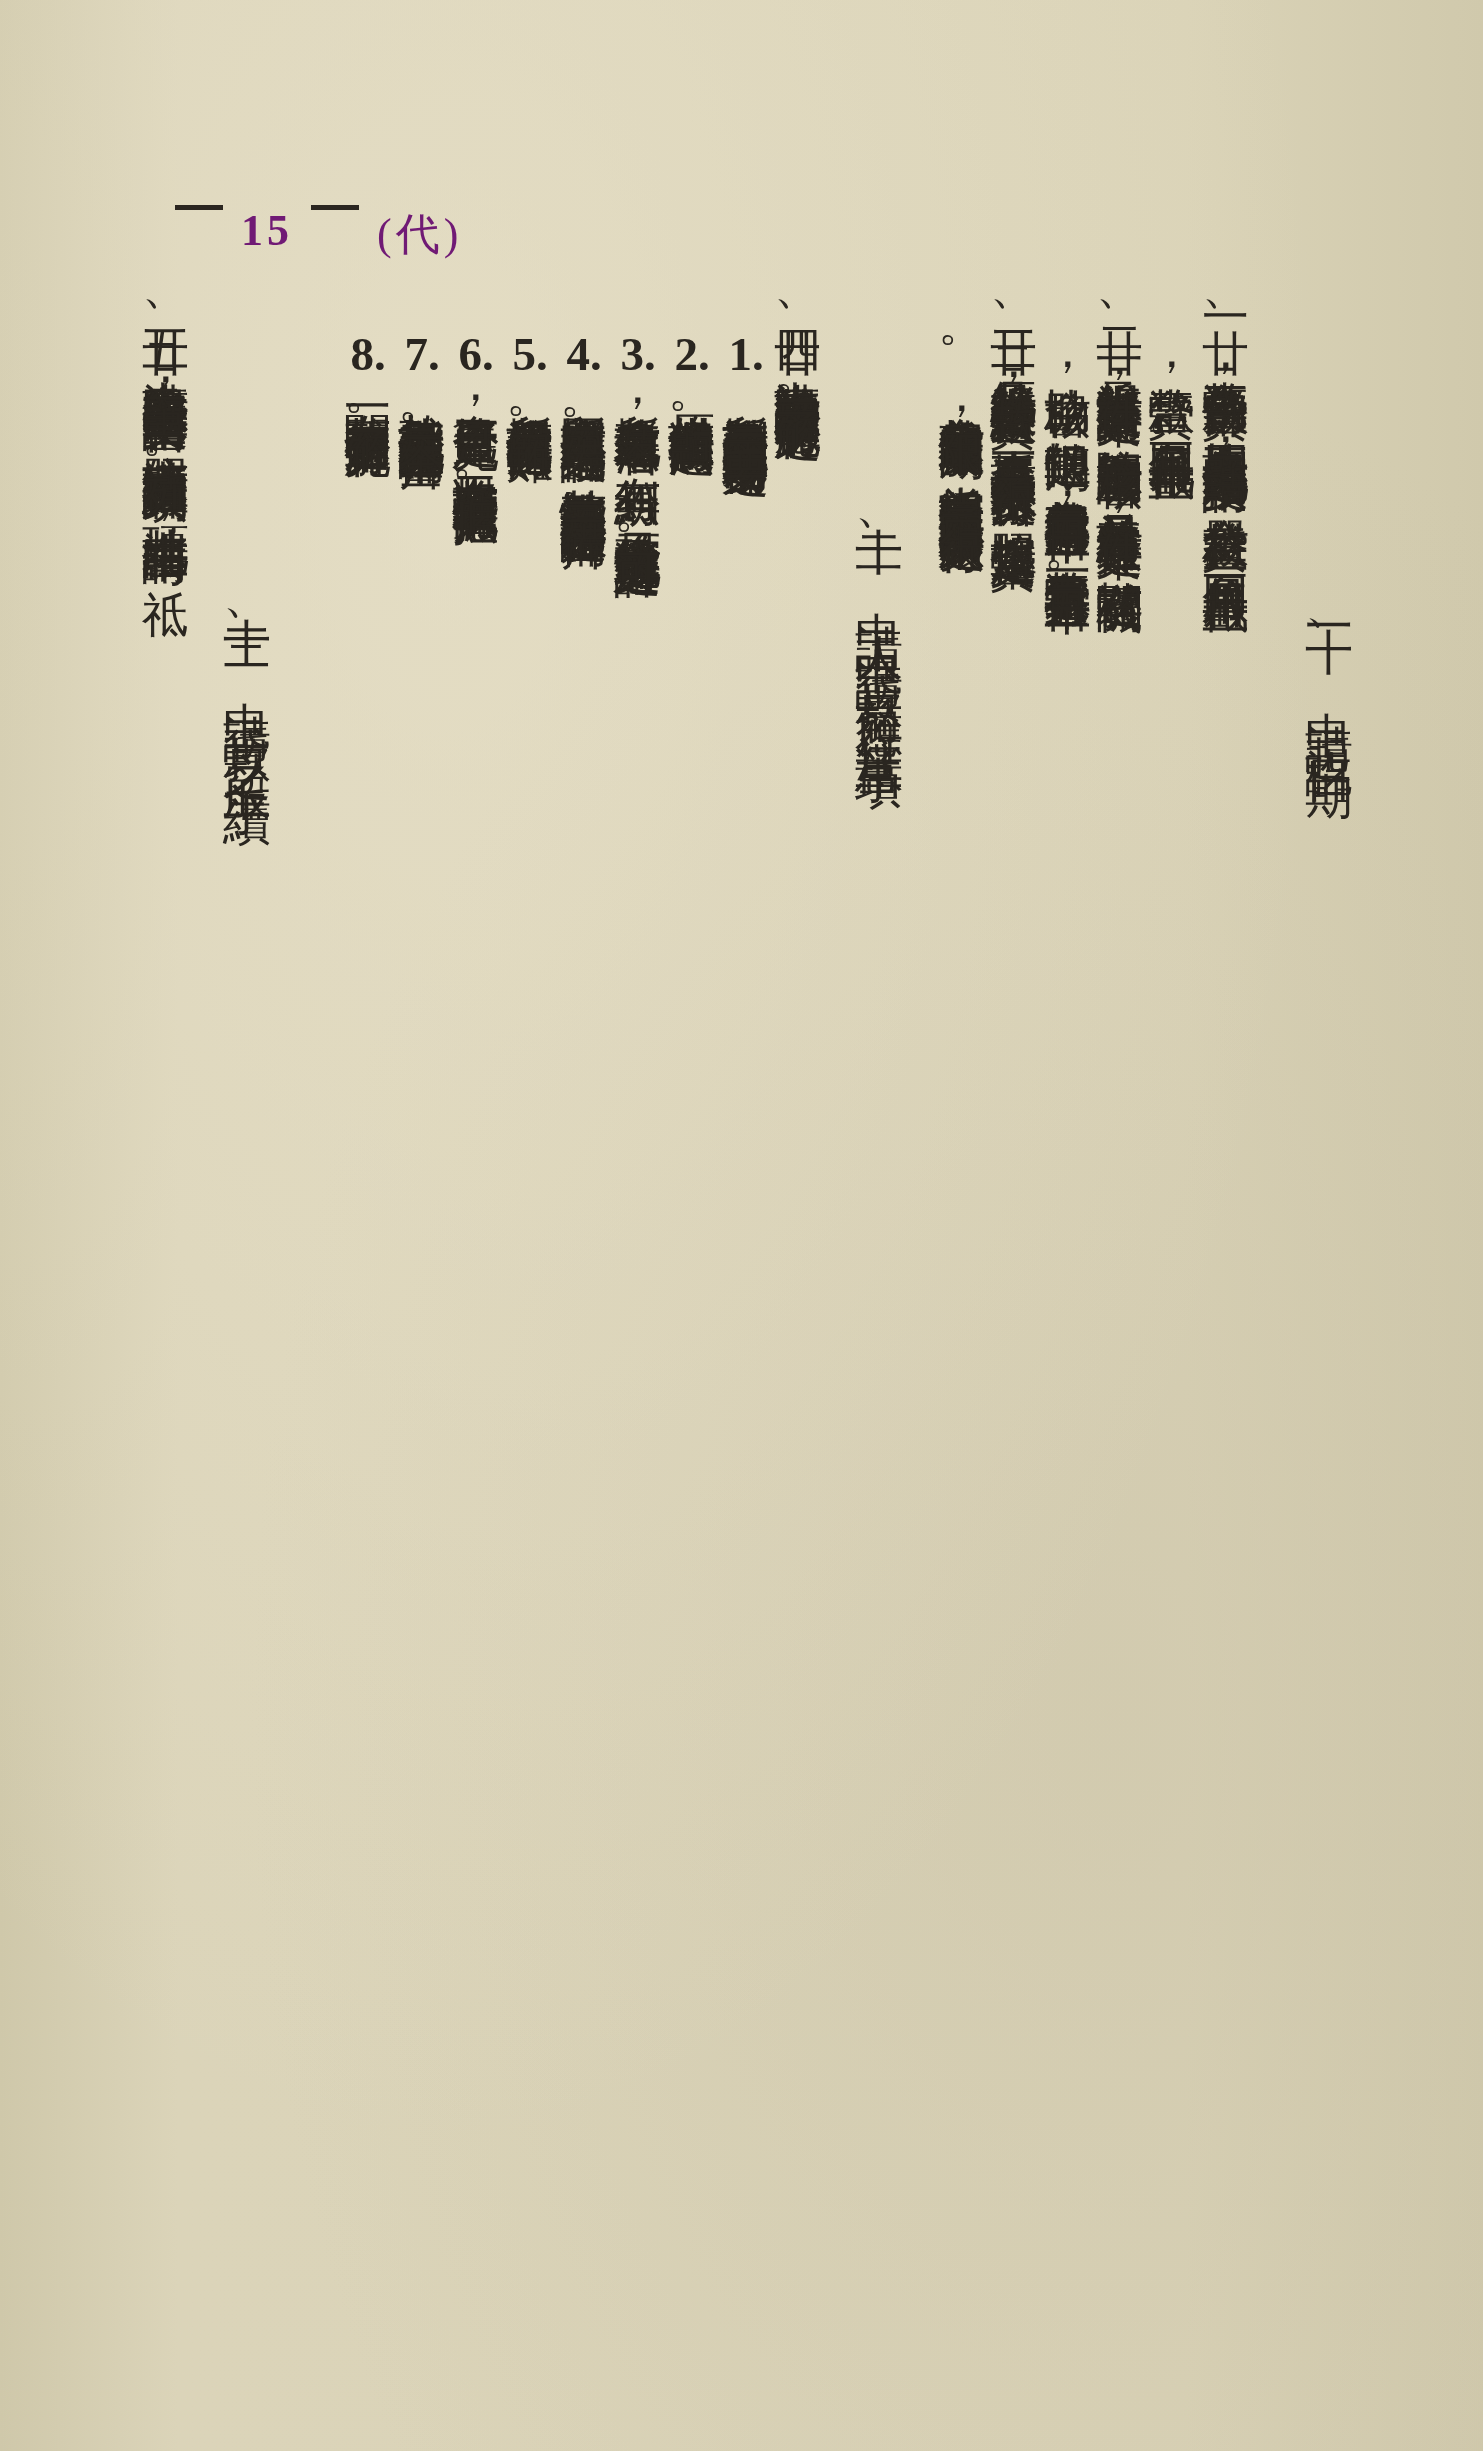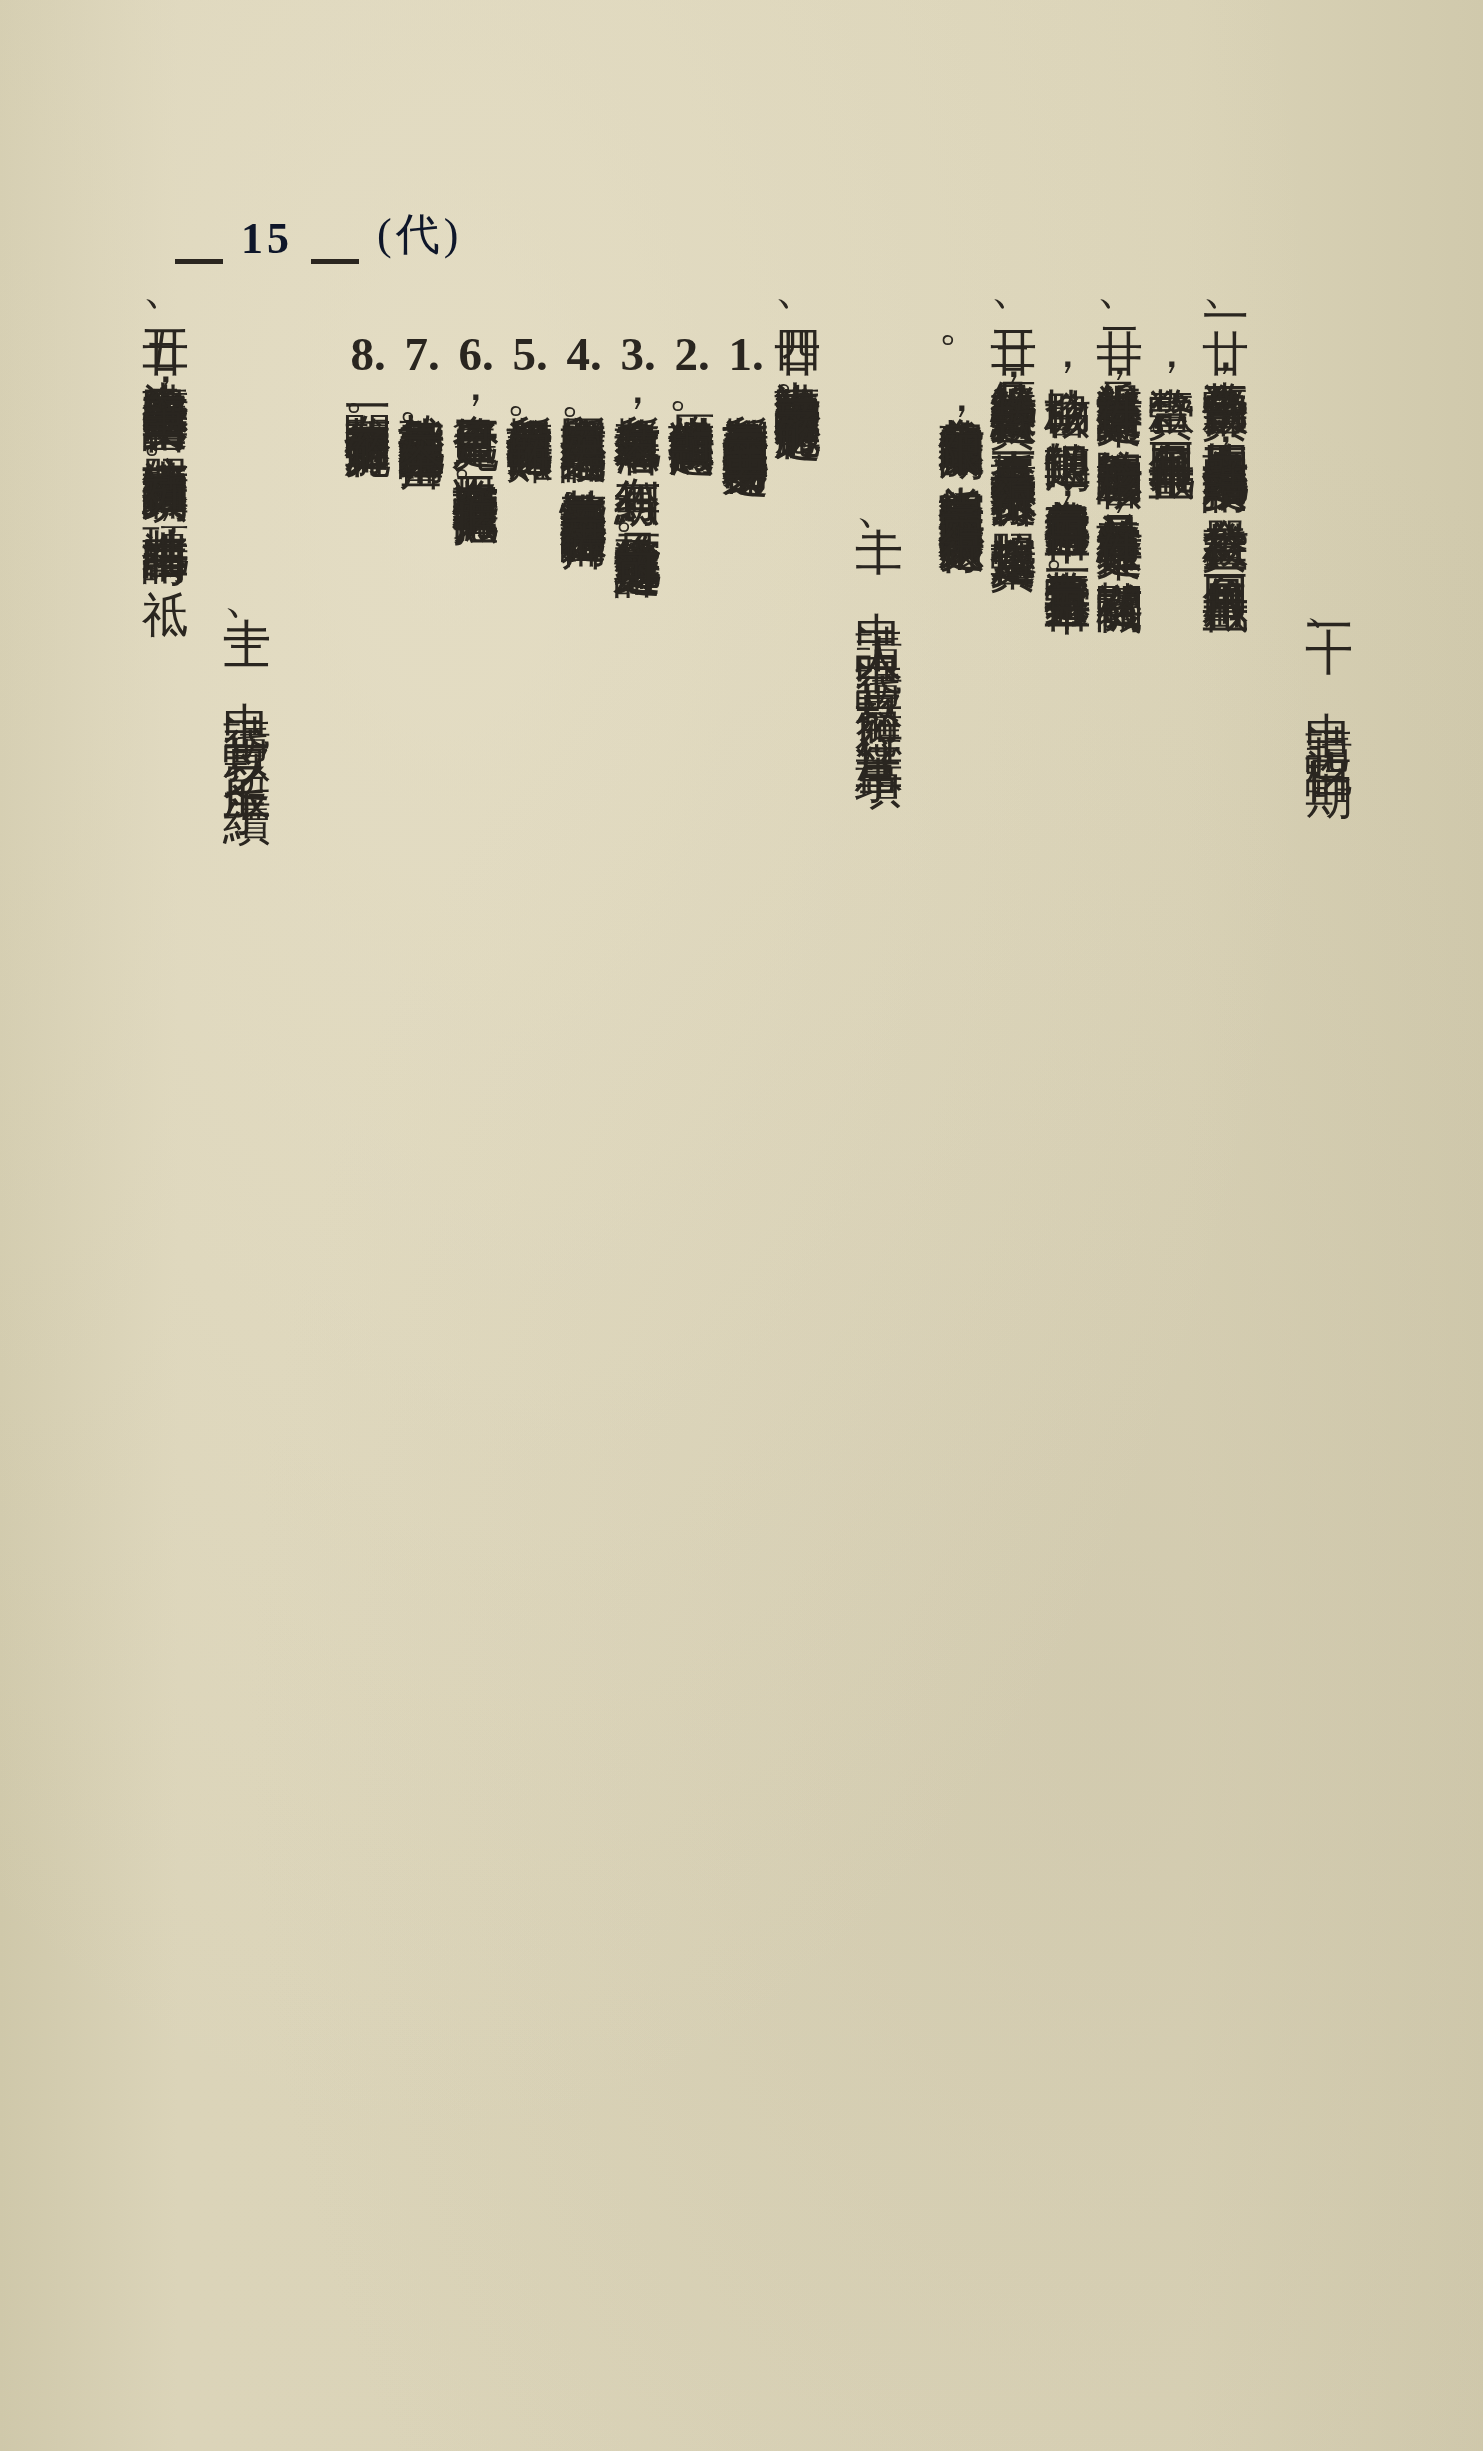--- a/index.html
+++ b/index.html
@@ -11,22 +11,22 @@
       radial-gradient(ellipse at 75% 70%, rgba(200,192,165,0.45), rgba(0,0,0,0) 55%),
       linear-gradient(90deg, #cfc8aa 0%, #dbd4b9 12%, #dad3b7 80%, #d0c9ac 100%);
     position: relative;
     font-family: "DejaVu Serif", "Liberation Serif", serif;
     color: #2a2620;
   }
   .page-header {
     position: absolute; left: 175px; top: 205px;
     font-size: 44px; font-weight: bold; letter-spacing: 4px;
     font-family: "Liberation Serif", "DejaVu Serif", serif;
-    color: #0f172a;
-    display: flex; align-items: flex-end; gap: 18px;
+    color: #701a75;
+    display: flex; align-items: flex-start; gap: 18px;
   }
   .page-header .dash { display: inline-block; width: 48px; height: 5px; background: #2b2620; }
   .page-header .mark { font-weight: normal; }
   .col {
     position: absolute;
     writing-mode: vertical-rl;
     text-orientation: upright;
     font-size: 47px;
     line-height: 60px;
     letter-spacing: 1.5px;

